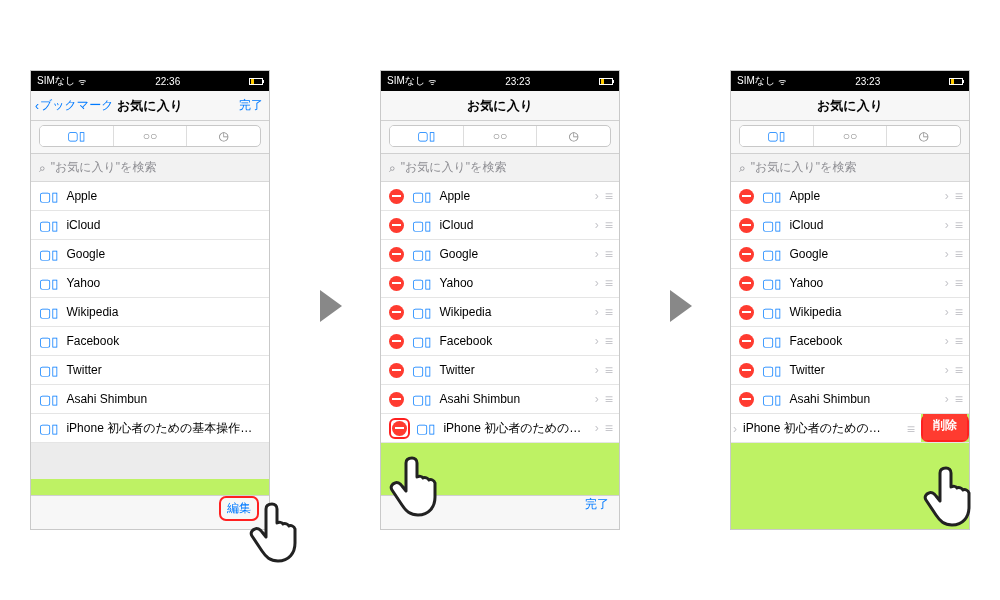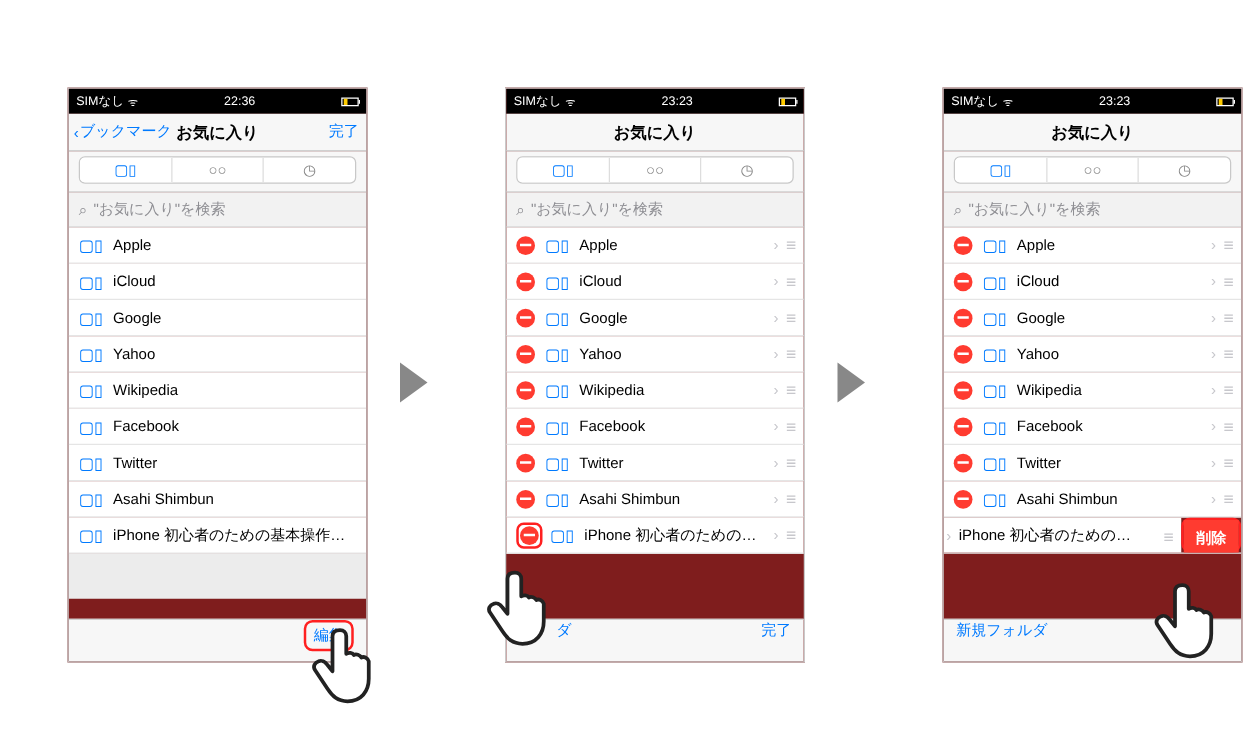--- a/index.html
+++ b/index.html
@@ -8,23 +8,22 @@
     background: #fff;
     width: 1000px;
     height: 600px;
     position: relative;
   }
   .phone {
     position: absolute;
     width: 240px;
     height: 460px;
     border: 1px solid #c9c9c9;
-    background: #7f1d1d;
+    background: #bef264;
     overflow: hidden;
-    margin-left: 24px;
   }
   .statusbar {
     height: 20px;
     background: #000;
     color: #fff;
     font-size: 10px;
     display: flex;
     align-items: center;
     justify-content: space-between;
     padding: 0 6px;
@@ -366,29 +365,25 @@
         <span class="title-text">Asahi Shimbun</span>
         <span class="chev">›</span>
         <span class="grip">≡</span>
       </div>
       <div style="display: flex; height: 29px; border-bottom: 1px solid rgb(229, 229, 229); overflow: hidden;">
         <div class="row" style="flex:1;border:none;padding-left:2px">
           <span class="chev" style="margin:0 6px 0 0">›</span>
           <span class="title-text">iPhone 初心者のための…</span>
           <span class="grip">≡</span>
         </div>
-        <div style="border:2.5px solid #ff2020;border-radius:7px;display:flex;">
+        <div style="border:2.5px solid #ff2020;border-radius:7px;display:flex;align-items:flex-end;">
           <div class="delete-btn">削除</div>
         </div>
       </div>
     </div>
-  <div class="toolbar">
-    <span>新規フォルダ</span>
-    <span></span>
-  </div>
 </div>
 
 <div class="arrow" style="left:320px; top:290px;"></div>
 <div class="arrow" style="left:670px; top:290px;"></div>
 
 <svg style="position:absolute;left:248px;top:498px;width:60px;height:70px;" viewBox="0 0 60 70">
   <path d="M24 6 c3 0 5 2 5 5 v14 c2-1 5-1 6 1 c2-1 5 0 6 2 c2-1 5 0 6 3 v14 c0 10-6 18-17 18 c-8 0-12-4-16-10 l-10-15 c-2-3 0-6 3-7 c2-1 5 0 7 3 l4 5 V11 c0-3 2-5 6-5 z" fill="#fff" stroke="#222" stroke-width="3" stroke-linejoin="round"></path>
 </svg>
 <svg style="position:absolute;left:388px;top:452px;width:60px;height:70px;" viewBox="0 0 60 70">
   <path d="M24 6 c3 0 5 2 5 5 v14 c2-1 5-1 6 1 c2-1 5 0 6 2 c2-1 5 0 6 3 v14 c0 10-6 18-17 18 c-8 0-12-4-16-10 l-10-15 c-2-3 0-6 3-7 c2-1 5 0 7 3 l4 5 V11 c0-3 2-5 6-5 z" fill="#fff" stroke="#222" stroke-width="3" stroke-linejoin="round"></path>

